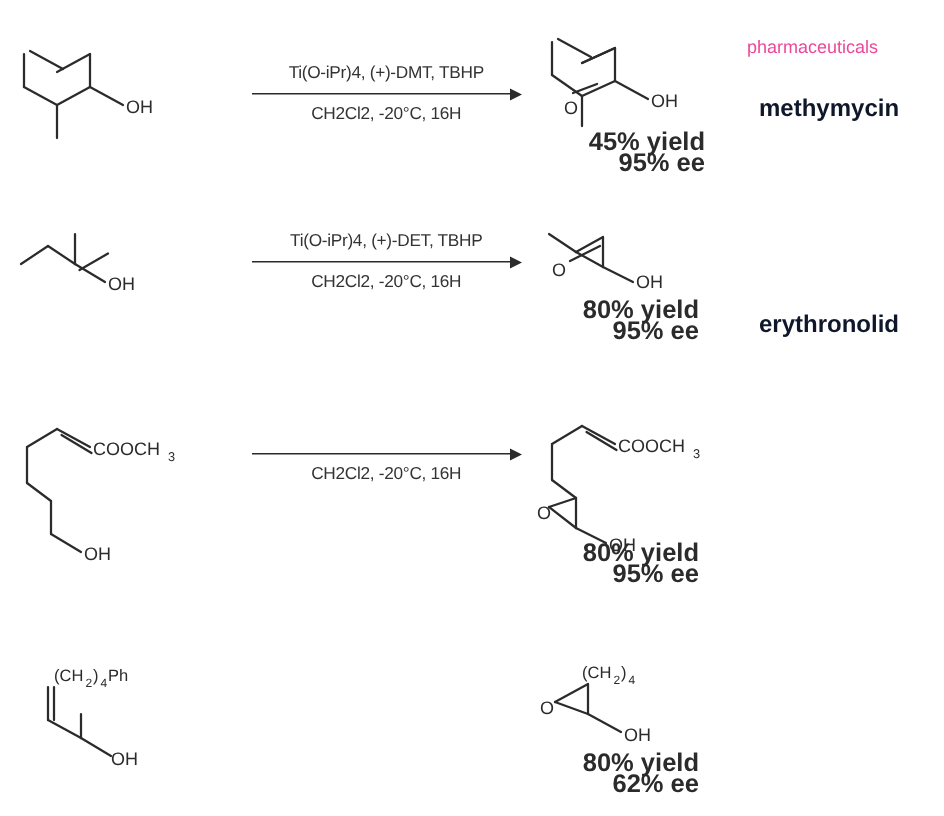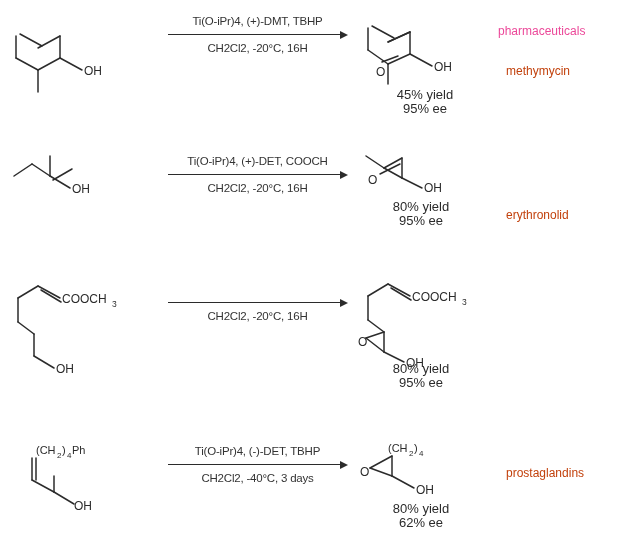--- a/index.html
+++ b/index.html
@@ -96,31 +96,33 @@
 
   
   .struct {
     position: absolute;
     left: 0;
     top: 0;
   }
   .struct svg { display: block; }
   .yield-lines {
     position: absolute;
-    font-size: 13px;
+    font-size: 17px;
     line-height: 14px;
     color: #2b2b2b;
-    text-align: center;
+    text-align: right;
     white-space: nowrap;
+    font-weight: bold;
   }
   .app-text {
     position: absolute;
-    font-size: 12px;
-    color: #c2410c;
+    font-size: 16px;
+    color: #0f172a;
     white-space: nowrap;
+    font-weight: bold;
   }
   .hdr {
     position: absolute;
     font-size: 12px;
     color: #ec4899;
     white-space: nowrap;
     margin-top: 18px;
   }
 </style>
 </head>
@@ -144,21 +146,21 @@
             <path d="M52 44 L52 22"></path>
             <path d="M52 44 L74 56"></path>
             <path d="M30 34 L52 22"></path>
           </g>
           <text x="76" y="61" font-family="Liberation Sans, sans-serif" font-size="12" fill="#2b2b2b">OH</text>
         </svg>
       </div>
     </div>
 
     <div class="col-cond">
-      <div class="cond-block" style="margin-top:0;">
+      <div class="cond-block" style="margin-top:28px;">
         <div class="cond-top">Ti(O-iPr)4, (+)-DMT, TBHP</div>
         <div class="arrow">
           <div class="shaft"></div>
             <div class="head"></div>
         </div>
         <div class="cond-bot">CH2Cl2, -20°C, 16H</div>
       </div>
     </div>
 
     <div class="col-prod">
@@ -203,21 +205,21 @@
             <path d="M42 36 L62 48"></path>
             <path d="M45 40 L64 29"></path>
           </g>
           <text x="64" y="53" font-family="Liberation Sans, sans-serif" font-size="12" fill="#2b2b2b">OH</text>
         </svg>
       </div>
     </div>
 
     <div class="col-cond">
       <div class="cond-block" style="margin-top:14px;">
-        <div class="cond-top">Ti(O-iPr)4, (+)-DET, COOCH</div>
+        <div class="cond-top">Ti(O-iPr)4, (+)-DET, TBHP</div>
         <div class="arrow">
           <div class="shaft"></div>
             <div class="head"></div>
         </div>
         <div class="cond-bot">CH2Cl2, -20°C, 16H</div>
       </div>
     </div>
 
     <div class="col-prod">
       <div class="struct">
@@ -319,30 +321,20 @@
           <text x="28" y="22" font-family="Liberation Sans, sans-serif" font-size="11" fill="#2b2b2b">(CH</text>
           <text x="49" y="26" font-family="Liberation Sans, sans-serif" font-size="8" fill="#2b2b2b">2</text>
           <text x="54" y="22" font-family="Liberation Sans, sans-serif" font-size="11" fill="#2b2b2b">)</text>
           <text x="59" y="26" font-family="Liberation Sans, sans-serif" font-size="8" fill="#2b2b2b">4</text>
           <text x="64" y="22" font-family="Liberation Sans, sans-serif" font-size="11" fill="#2b2b2b">Ph</text>
           <text x="66" y="78" font-family="Liberation Sans, sans-serif" font-size="12" fill="#2b2b2b">OH</text>
         </svg>
       </div>
     </div>
 
-    <div class="col-cond">
-      <div class="cond-block" style="margin-top:12px;">
-        <div class="cond-top">Ti(O-iPr)4, (-)-DET, TBHP</div>
-        <div class="arrow">
-          <div class="shaft"></div>
-            <div class="head"></div>
-        </div>
-        <div class="cond-bot">CH2Cl2, -40°C, 3 days</div>
-      </div>
-    </div>
 
     <div class="col-prod">
       <div class="struct">
         <svg width="140" height="90" viewBox="0 0 140 90">
           <g stroke="#2b2b2b" stroke-width="1.5" fill="none" stroke-linecap="round">
             <path d="M12 36 L34 24"></path>
             <path d="M12 36 L34 44"></path>
             <path d="M34 24 L34 44"></path>
             <path d="M34 44 L56 56"></path>
           </g>
@@ -353,18 +345,15 @@
           <text x="61" y="24" font-family="Liberation Sans, sans-serif" font-size="8" fill="#2b2b2b">4</text>
           <text x="58" y="62" font-family="Liberation Sans, sans-serif" font-size="12" fill="#2b2b2b">OH</text>
         </svg>
       </div>
       <div class="yield-lines" style="left:18px; top:70px; width:90px;">
         <div>80% yield</div>
         <div>62% ee</div>
       </div>
     </div>
 
-    <div class="col-app">
-      <div class="app-text" style="left:8px; top:34px;">prostaglandins</div>
-    </div>
   </div>
 
 </div>
 
 </body></html>

